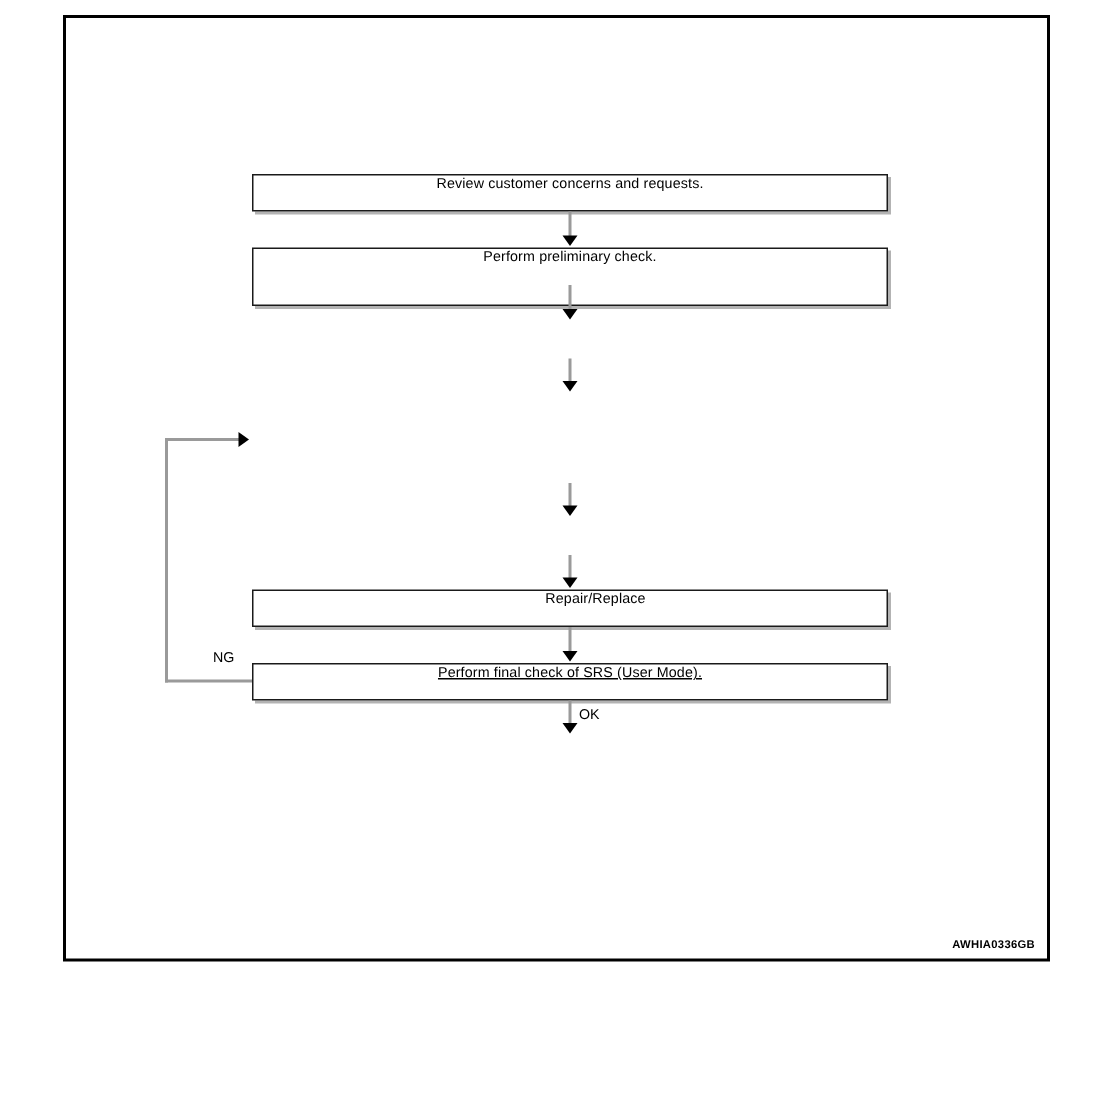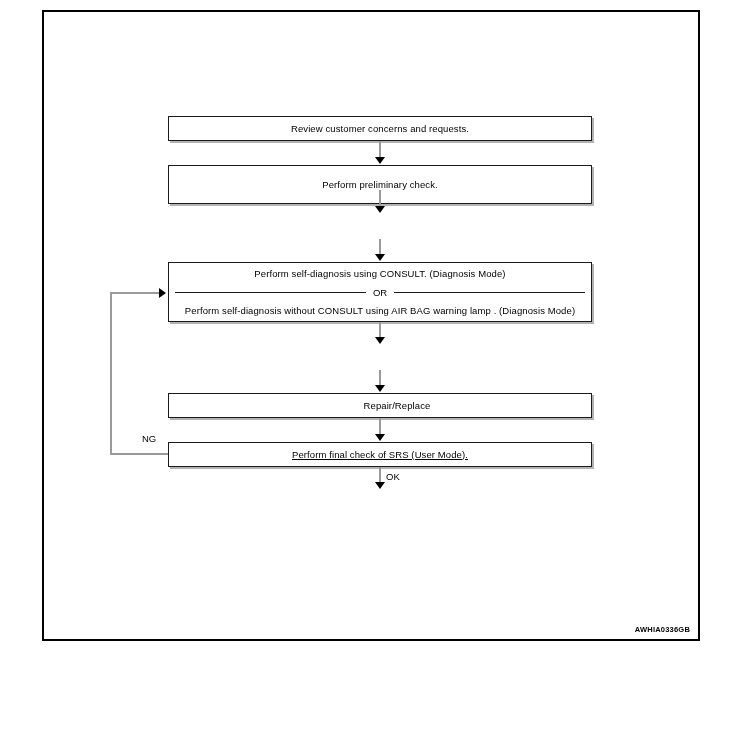--- a/index.html
+++ b/index.html
@@ -29,21 +29,21 @@
 
   
   .node {
     position: absolute;
     box-sizing: border-box;
     border: 1px solid #1a1a1a;
     background: #ffffff;
     box-shadow: 2px 2px 0 0 #b3b3b3;
     display: flex;
     flex-direction: column;
-    justify-content: center;
+    justify-content: flex-start;
   }
   .node-text {
     font-size: 9.5px;
     color: #000000;
     text-align: center;
     line-height: 1.25;
     letter-spacing: 0.1px;
     white-space: nowrap;
   }
 
@@ -169,29 +169,20 @@
 
   <div class="node n2">
     <div class="node-text">Perform preliminary check.</div>
   </div>
   <div class="conn c2"></div>
   <div class="arrowhead a2"></div>
 
   <div class="conn c3"></div>
   <div class="arrowhead a3"></div>
 
-  <div class="node n-or">
-    <div class="node-text">Perform self-diagnosis using CONSULT. (Diagnosis Mode)</div>
-    <div class="or-row">
-      <div class="or-rule"></div>
-      <div class="or-label">OR</div>
-      <div class="or-rule"></div>
-    </div>
-    <div class="node-text">Perform self-diagnosis  without CONSULT using AIR BAG warning lamp . (Diagnosis Mode)</div>
-  </div>
   <div class="conn c4"></div>
   <div class="arrowhead a4"></div>
 
   <div class="conn c5"></div>
   <div class="arrowhead a5"></div>
 
   <div class="node n6">
     <div class="node-text">Repair/Replace</div>
   </div>
   <div class="conn c6"></div>

